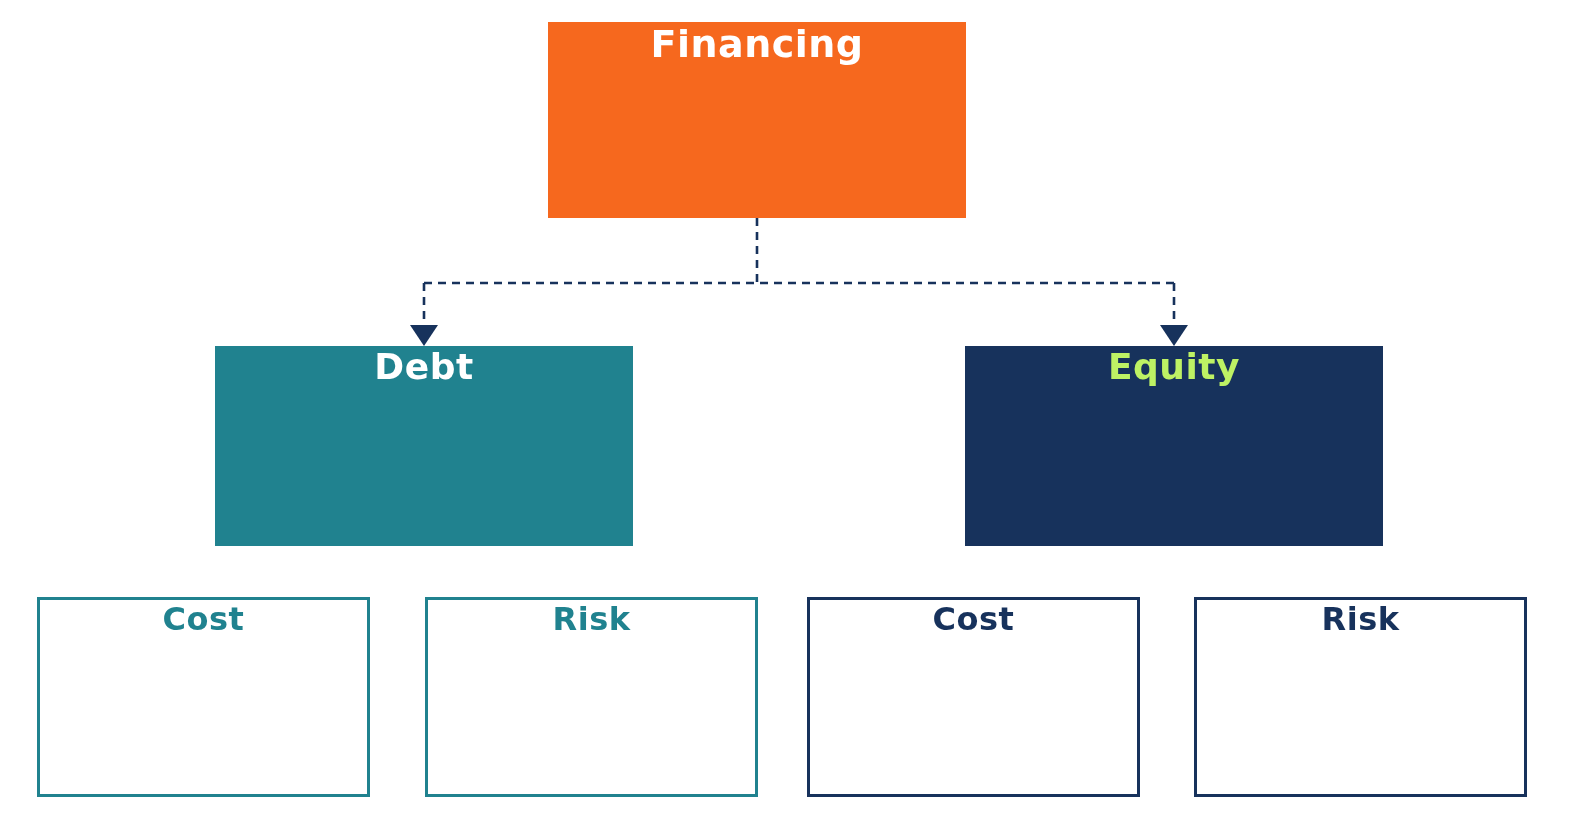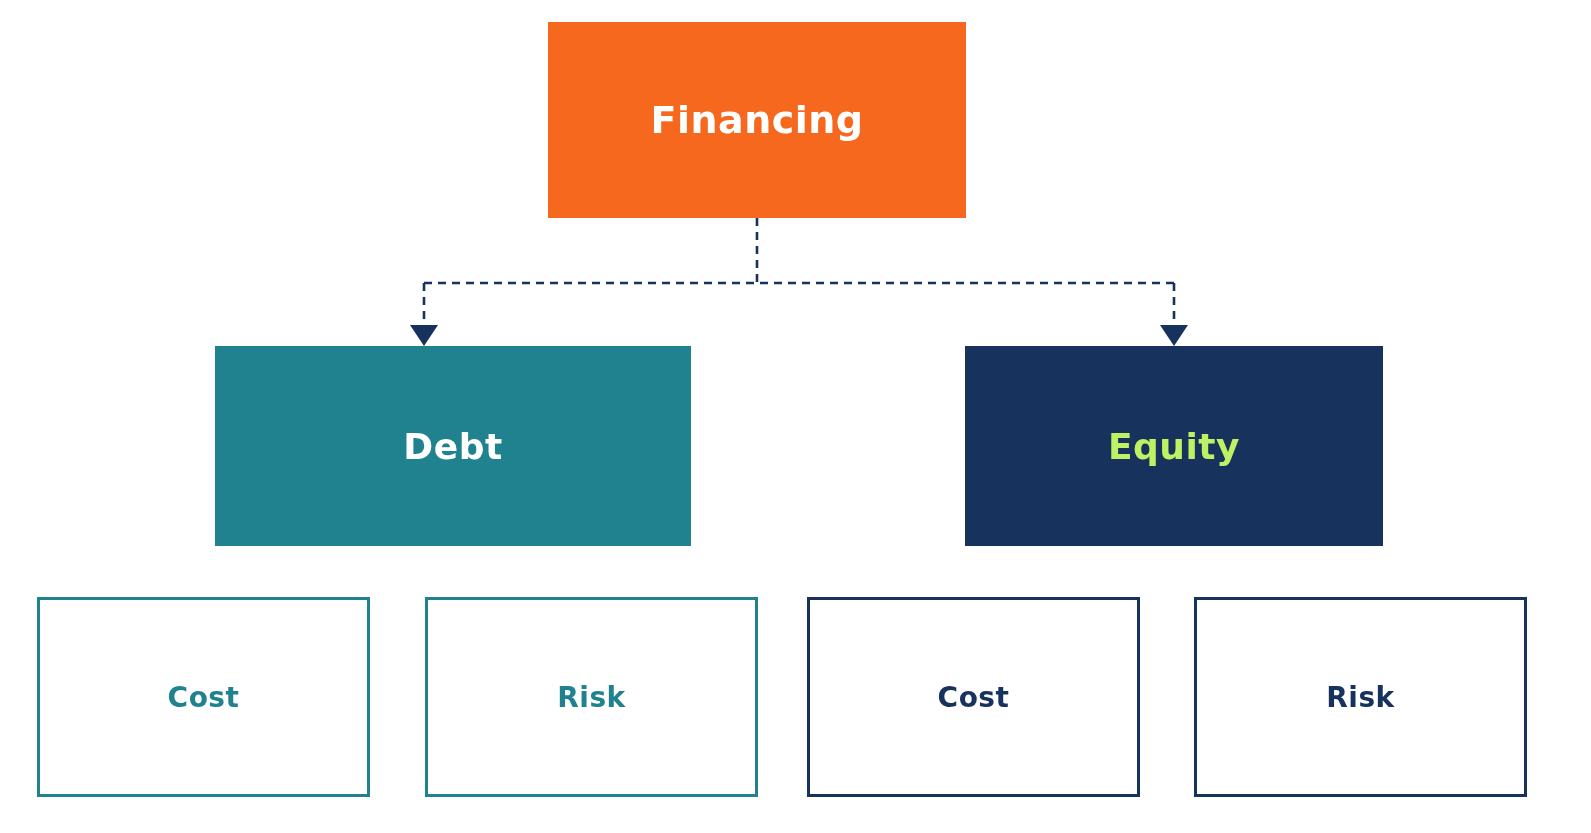--- a/index.html
+++ b/index.html
@@ -19,21 +19,21 @@
     position: absolute;
     left: 0;
     top: 0;
     width: 1591px;
     height: 833px;
     pointer-events: none;
   }
   .node {
     position: absolute;
     display: flex;
-    align-items: center;
+    align-items: flex-start;
     justify-content: center;
     box-sizing: border-box;
     text-align: center;
   }
   .node-label {
     font-weight: bold;
     letter-spacing: 0.5px;
   }
   
   .node-root {
@@ -43,21 +43,21 @@
     height: 196px;
   }
   .node-root .node-label {
     color: #ffffff;
     font-size: 38px;
   }
   
   .node-debt {
     left: 215px;
     top: 346px;
-    width: 476px;
+    width: 418px;
     height: 200px;
   }
   .node-equity {
     left: 965px;
     top: 346px;
     width: 418px;
     height: 200px;
   }
   .node-debt .node-label,
   .node-equity .node-label {
@@ -66,21 +66,21 @@
   }
   
   .leaf {
     top: 597px;
     width: 333px;
     height: 200px;
     background: #ffffff;
     border: 3px solid;
   }
   .leaf .node-label {
-    font-size: 28px;
+    font-size: 32px;
   }
   .leaf-debt-cost   { left: 37px;   }
   .leaf-debt-risk   { left: 425px;  }
   .leaf-equity-cost { left: 807px;  }
   .leaf-equity-risk { left: 1194px; }
 </style>
 </head>
 <body>
 
 <div class="canvas">

